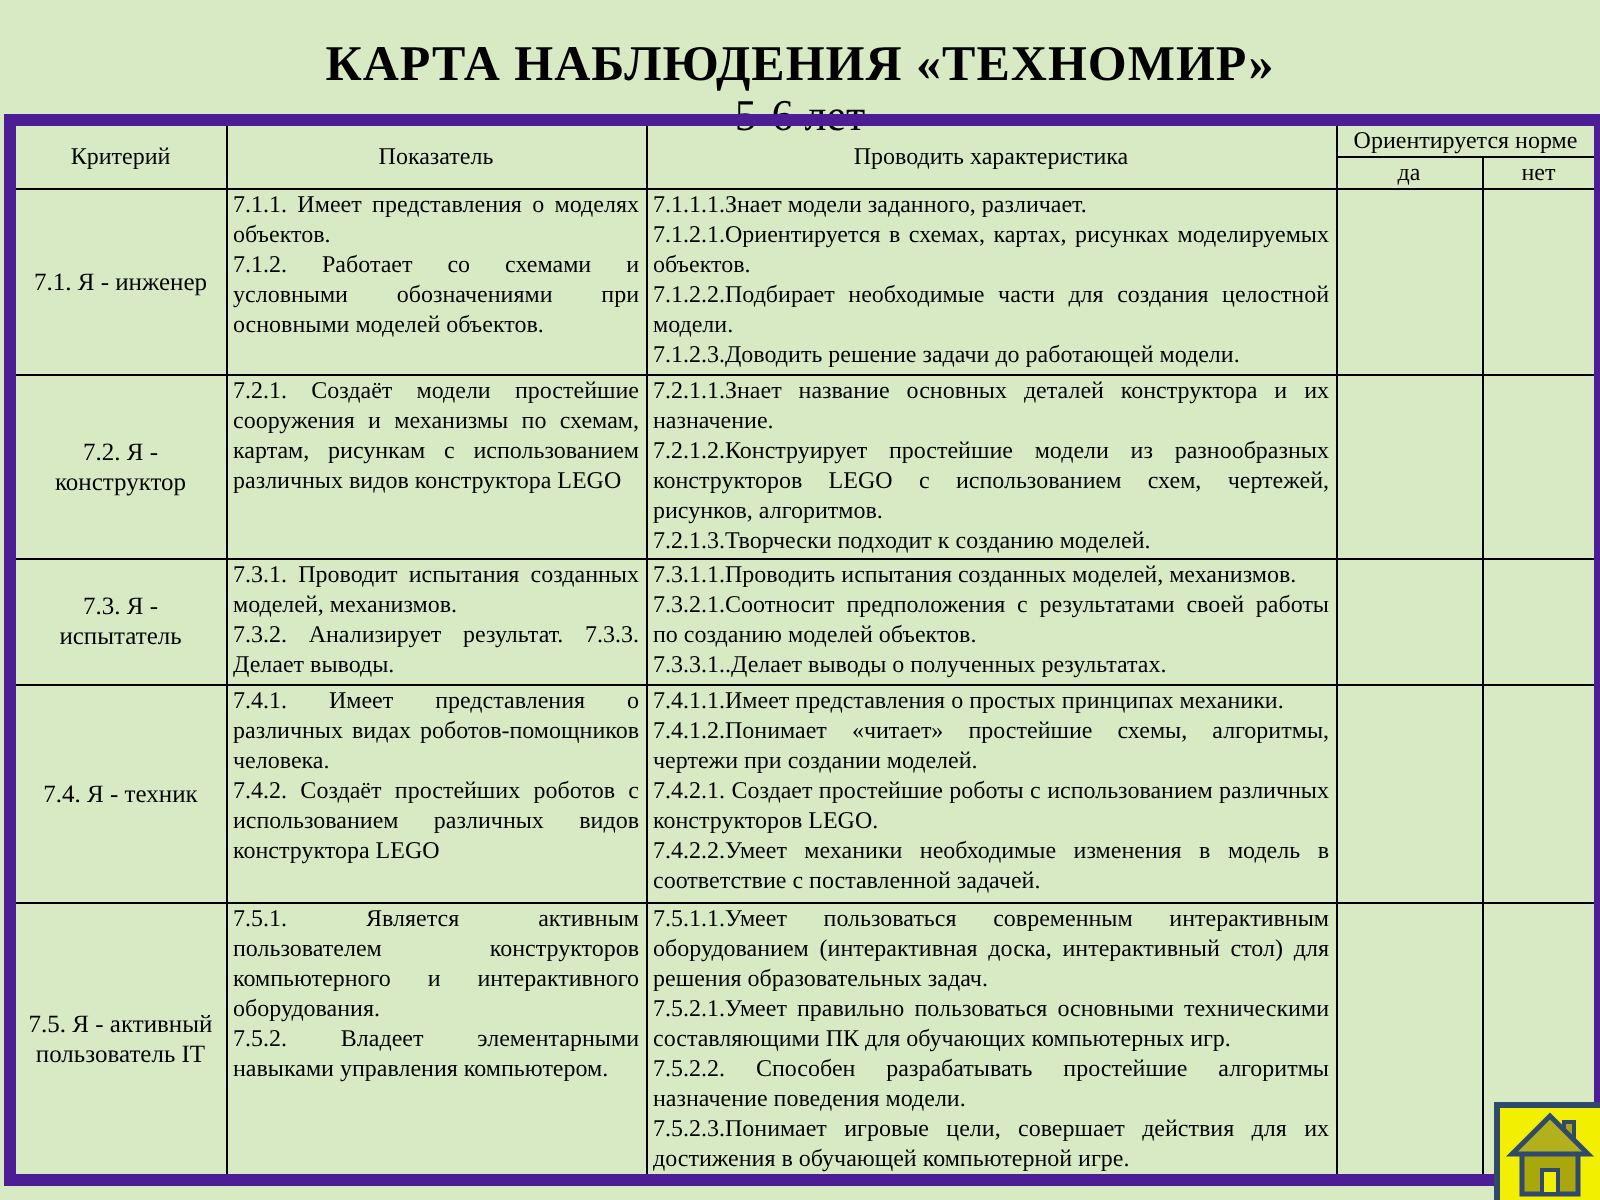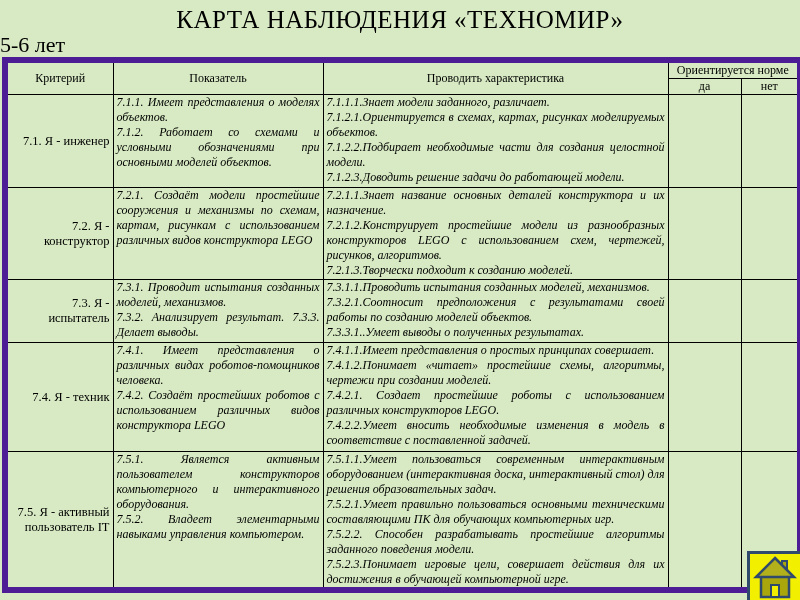--- a/index.html
+++ b/index.html
@@ -3,47 +3,47 @@
 <meta charset="utf-8">
 <style>
   html,body{margin:0;padding:0;}
   body{
     width:800px;height:600px;position:relative;overflow:hidden;
     background:#d8eac3;
     font-family:"Liberation Serif","DejaVu Serif",serif;
     color:#000;
   }
   .page-title{
-    text-align:center;font-weight:normal;font-size:25px;
-    margin-top:7px;letter-spacing:0.5px;line-height:26px;
+    text-align:center;font-weight:bold;font-size:25px;
+    margin-top:20px;letter-spacing:0.5px;line-height:26px;
   }
   .page-subtitle{
-    text-align:left;font-size:22px;line-height:24px;
+    text-align:center;font-size:22px;line-height:24px;
   }
   table.obs{
     position:absolute;left:2px;top:57px;width:795px;
     border-collapse:collapse;table-layout:fixed;
     border:6px solid #4c1d95;
     padding-left:12px;
   }
   .obs th,.obs td{
     border:1px solid #000;
     padding:0 3px;
     font-size:12px;line-height:15px;
     overflow:hidden;
   }
   .obs th{
     font-weight:normal;text-align:center;vertical-align:middle;
     padding:0 2px;
   }
   td.crit{
-    text-align:right;vertical-align:middle;font-size:12.5px;
+    text-align:center;vertical-align:middle;font-size:12.5px;
   }
   td.ind,td.char{
-    text-align:justify;vertical-align:top;font-style:italic;
+    text-align:justify;vertical-align:top;
   }
   td.ind div,td.char div{
     text-align:justify;
   }
   td.mark{background:transparent;}
   tr.hr1{height:18px;}
   tr.hr2{height:16px;}
   tr.r1{height:93px;}
   tr.r2{height:92px;}
   tr.r3{height:63px;}
@@ -113,50 +113,50 @@
     </tr>
     <tr class="r3">
       <td class="crit">7.3. Я - испытатель</td>
       <td class="ind">
         <div>7.3.1. Проводит испытания созданных моделей, механизмов.</div>
         <div>7.3.2. Анализирует результат. 7.3.3. Делает выводы.</div>
       </td>
       <td class="char">
         <div>7.3.1.1.Проводить испытания созданных моделей, механизмов.</div>
         <div>7.3.2.1.Соотносит предположения с результатами своей работы по созданию моделей объектов.</div>
-        <div>7.3.3.1..Умеет выводы о полученных результатах.</div>
+        <div>7.3.3.1..Делает выводы о полученных результатах.</div>
       </td>
       <td class="mark"></td>
       <td class="mark"></td>
     </tr>
     <tr class="r4">
       <td class="crit">7.4. Я - техник</td>
       <td class="ind">
         <div>7.4.1. Имеет представления о различных видах роботов-помощников человека.</div>
         <div>7.4.2. Создаёт простейших роботов с использованием различных видов конструктора LEGO</div>
       </td>
       <td class="char">
-        <div>7.4.1.1.Имеет представления о простых принципах совершает.</div>
+        <div>7.4.1.1.Имеет представления о простых принципах механики.</div>
         <div>7.4.1.2.Понимает «читает» простейшие схемы, алгоритмы, чертежи при создании моделей.</div>
         <div>7.4.2.1. Создает простейшие роботы с использованием различных конструкторов LEGO.</div>
-        <div>7.4.2.2.Умеет вносить необходимые изменения в модель в соответствие с поставленной задачей.</div>
+        <div>7.4.2.2.Умеет механики необходимые изменения в модель в соответствие с поставленной задачей.</div>
       </td>
       <td class="mark"></td>
       <td class="mark"></td>
     </tr>
     <tr class="r5">
       <td class="crit">7.5. Я - активный пользователь IT</td>
       <td class="ind">
         <div>7.5.1. Является активным пользователем конструкторов компьютерного и интерактивного оборудования.</div>
         <div>7.5.2. Владеет элементарными навыками управления компьютером.</div>
       </td>
       <td class="char">
         <div>7.5.1.1.Умеет пользоваться современным интерактивным оборудованием (интерактивная доска, интерактивный стол) для решения образовательных задач.</div>
         <div>7.5.2.1.Умеет правильно пользоваться основными техническими составляющими ПК для обучающих компьютерных игр.</div>
-        <div>7.5.2.2. Способен разрабатывать простейшие алгоритмы заданного поведения модели.</div>
+        <div>7.5.2.2. Способен разрабатывать простейшие алгоритмы назначение поведения модели.</div>
         <div>7.5.2.3.Понимает игровые цели, совершает действия для их достижения в обучающей компьютерной игре.</div>
       </td>
       <td class="mark"></td>
       <td class="mark"></td>
     </tr>
   </tbody>
 </table>
 
 <button class="home-btn">
   <span>

